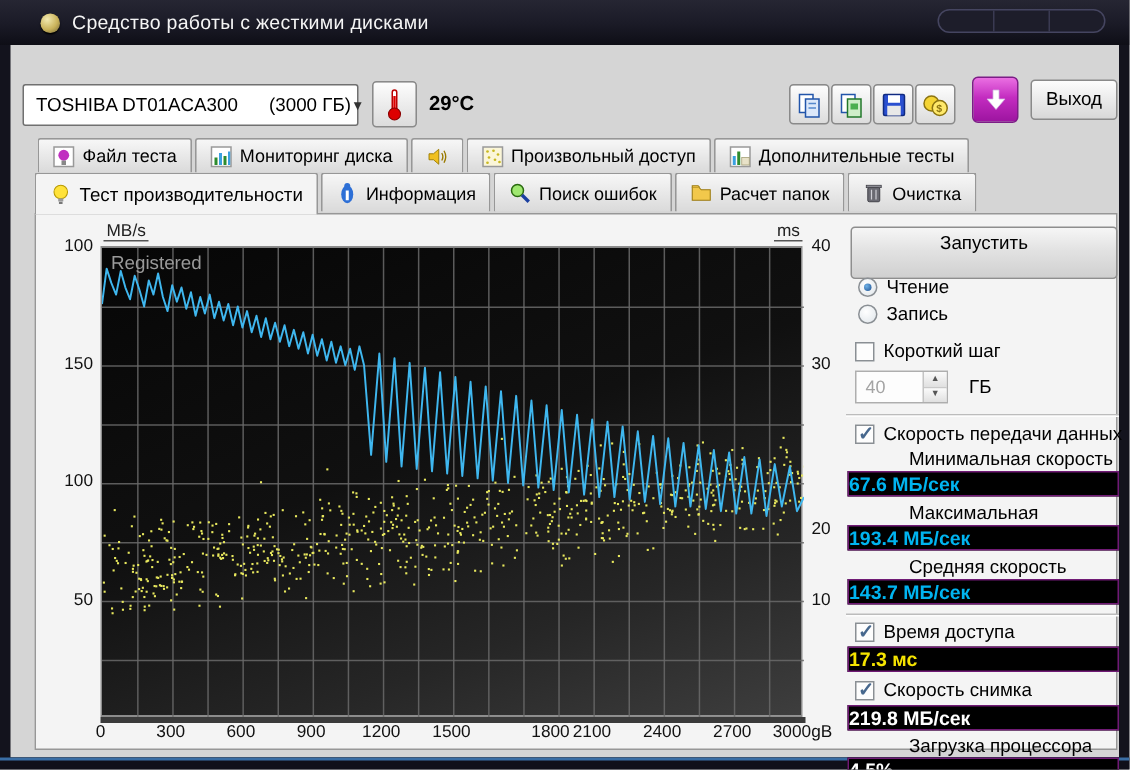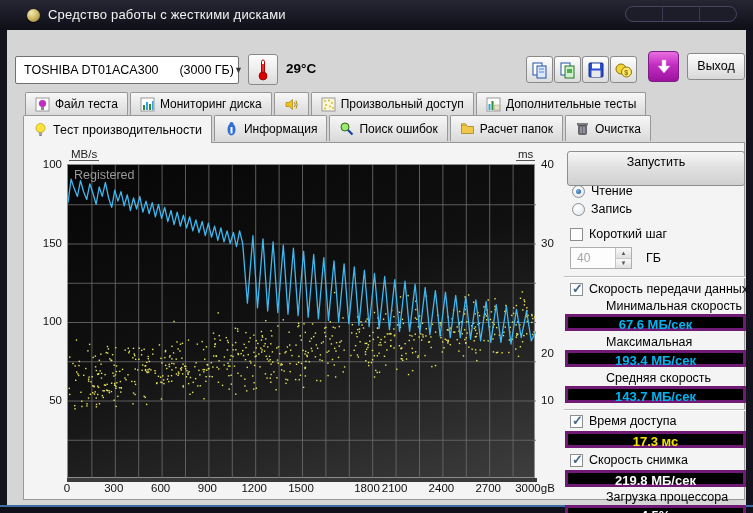--- a/index.html
+++ b/index.html
@@ -68,22 +68,22 @@
   .cb { width:13px; height:13px; border:1px solid #8a8f94; background:#fdfdfd; position:relative; flex:0 0 auto; }
   .cb.on::after { content:"\2713"; position:absolute; left:1px; top:-3px; font-size:13px; font-weight:bold; color:#47688e; }
   .spin-box { position:absolute; left:546px; top:104px; width:62px; height:22px; border:1px solid #aeaeae; background:#fdfdfd; display:flex; }
   .spin-box .num { flex:1; line-height:20px; padding-left:6px; color:#a4a4a4; font-size:12px; }
   .spin-btns { width:16px; display:flex; flex-direction:column; border-left:1px solid #c4c4c4; }
   .spin-btns div { flex:1; background:linear-gradient(180deg,#fafafa,#e0e0e0); font-size:6px; color:#555;
     display:flex; align-items:center; justify-content:center; border-bottom:1px solid #c9c9c9; }
   .spin-btns div:last-child { border-bottom:none; }
   .gb-label { position:absolute; left:622px; top:108px; font-size:12.5px; }
   .mlabel { position:absolute; left:542px; font-size:12.5px; color:#000;margin-left:40px; }
-  .vbox { position:absolute; left:541px; width:181px; height:17px; background:#000; border:3px solid #701a75;
-    text-align:center; line-height:15px; font-size:13px; font-weight:bold; }
+  .vbox { position:absolute; left:541px; width:181px; height:17px; background:#000; border:1px solid #701a75;
+    text-align:left; line-height:15px; font-size:13px; font-weight:bold; }
   .c-cyan { color:#00b4f0; } .c-yellow { color:#f5e400; } .c-white { color:#ffffff; }
   .clabel { white-space:nowrap; }
 </style>
 </head>
 <body>
 
 <div class="win">
   <div class="titlebar">
     <div class="app-icon"></div>
     <div class="title-text">Средство работы с жесткими дисками</div>

